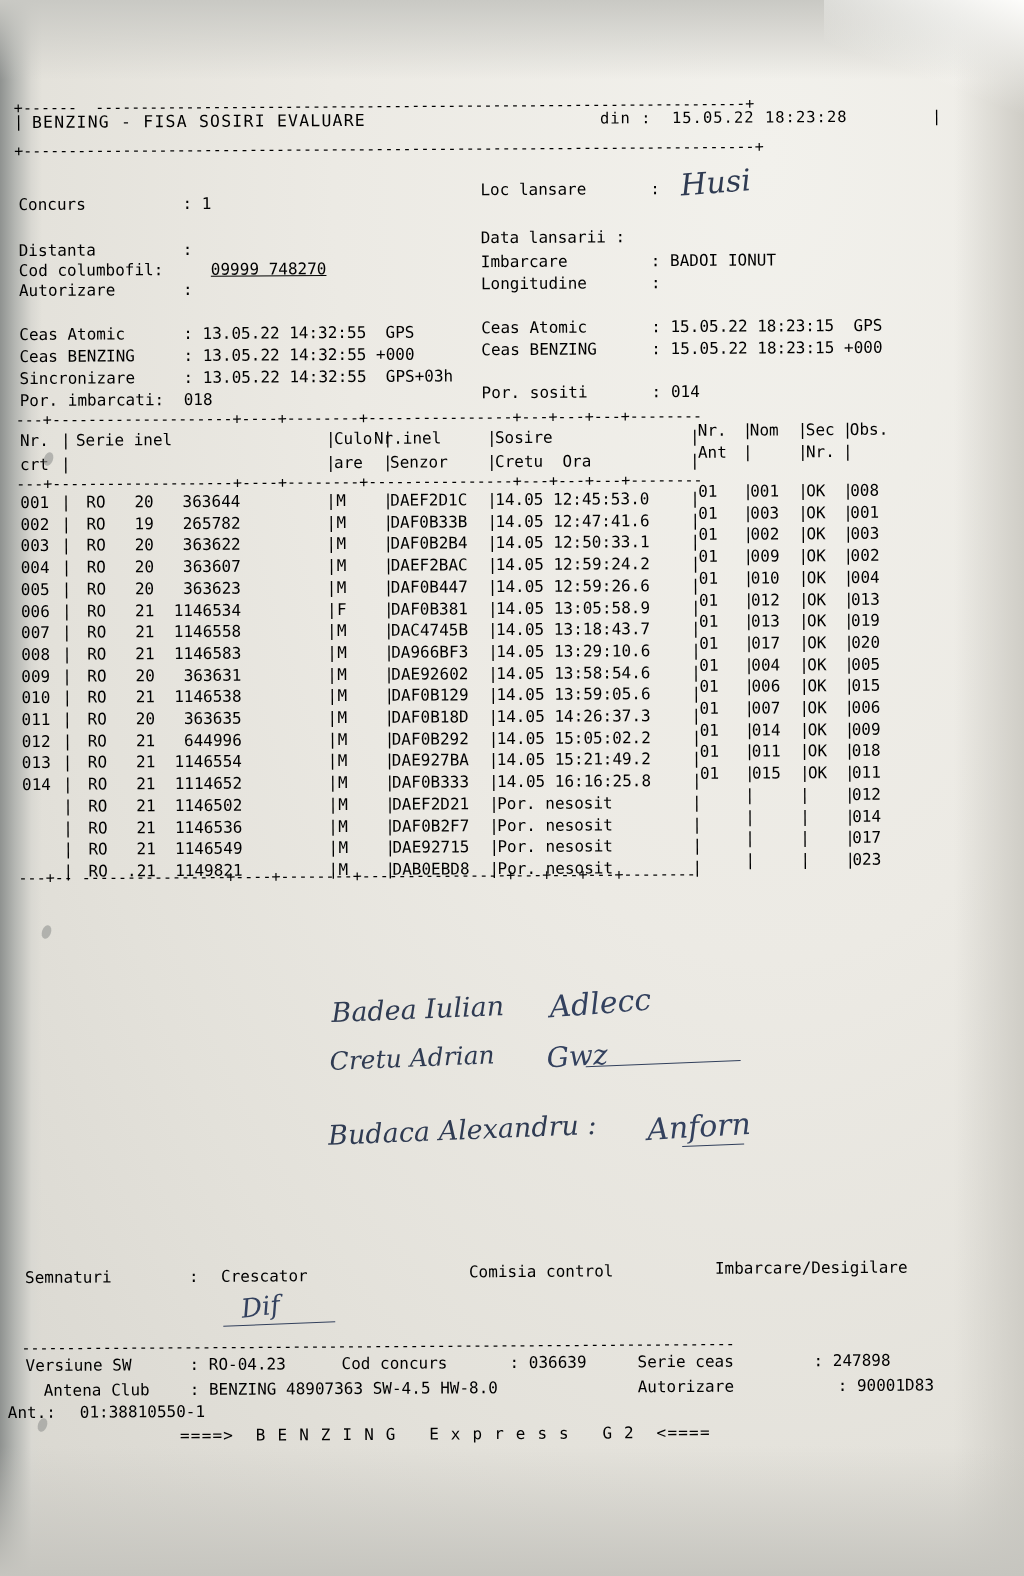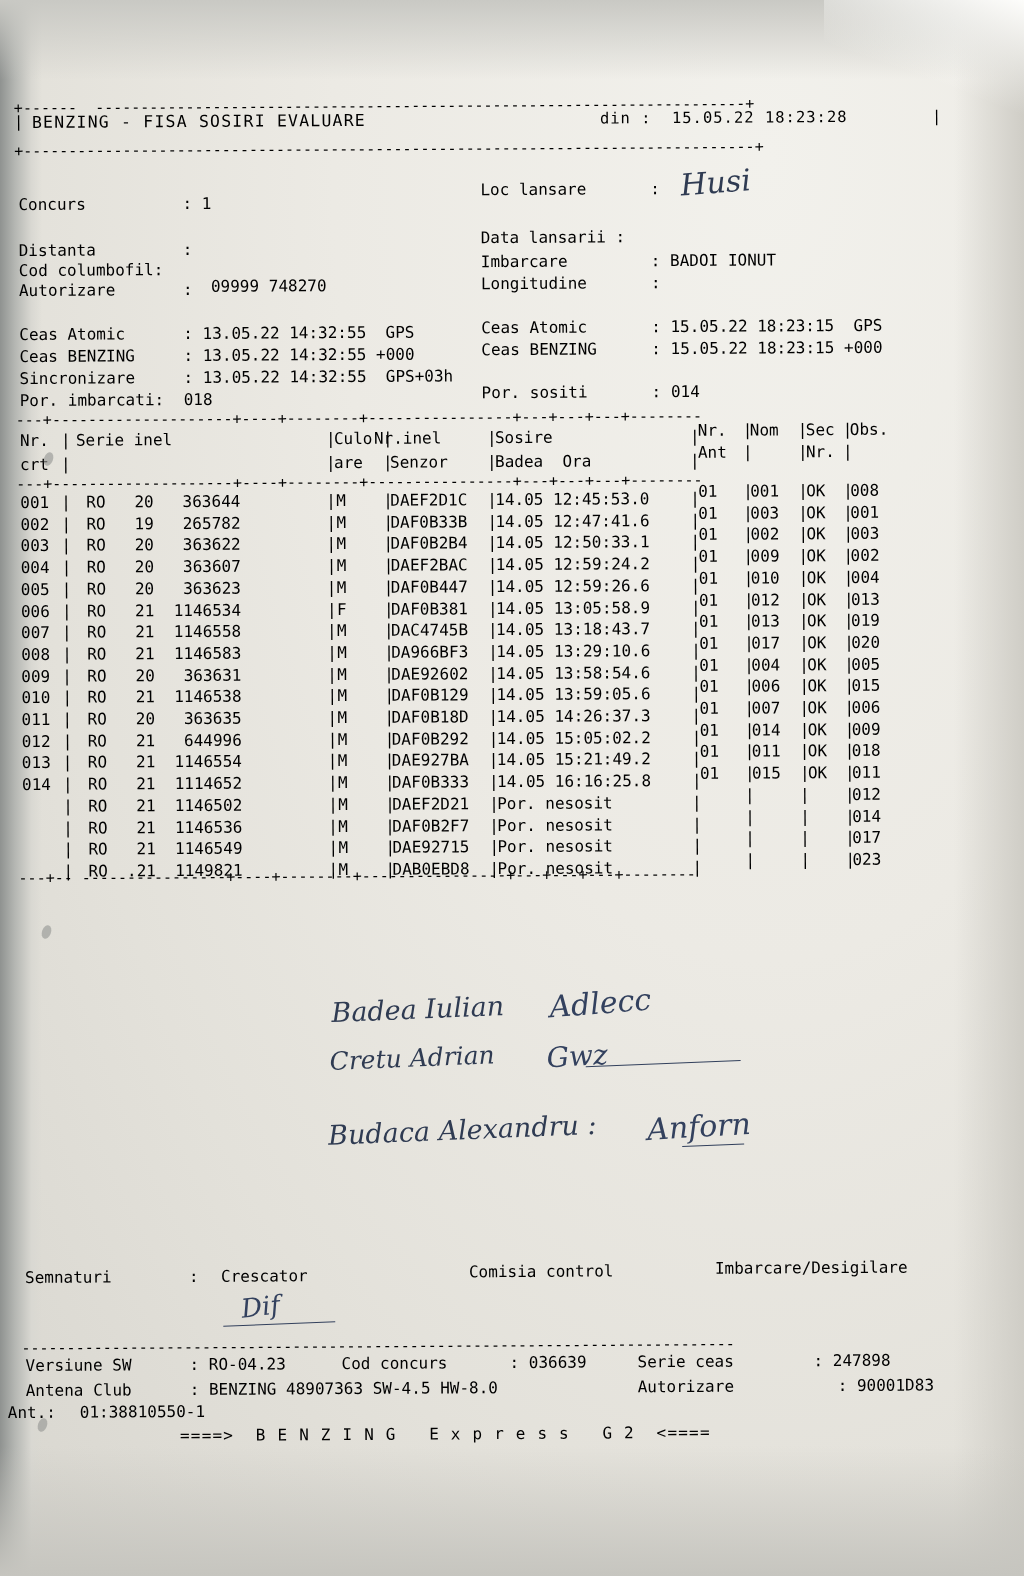--- a/index.html
+++ b/index.html
@@ -107,21 +107,21 @@
   <div class="blk" style="left:936px; top:110px; font-size:15.5px;">|</div>
   <div class="blk" style="left:18px; top:139px; font-size:15px;">+---------------------------------------------------------------------------------+</div>
 
   <div class="blk" style="left:22px; top:192px;">Concurs</div>
   <div class="blk" style="left:186px; top:192px;">: 1</div>
 
   <div class="blk" style="left:22px; top:238px;">Distanta</div>
   <div class="blk" style="left:186px; top:238px;">:</div>
 
   <div class="blk" style="left:22px; top:258px;">Cod columbofil:</div>
-  <div class="blk" style="left:214px; top:275px;">09999 748270</div>
+  <div class="blk" style="left:214px; top:258px;text-decoration:underline;">09999 748270</div>
 
   <div class="blk" style="left:22px; top:278px;">Autorizare</div>
   <div class="blk" style="left:186px; top:278px;">:</div>
 
   <div class="blk" style="left:484px; top:180px;">Loc lansare</div>
   <div class="blk" style="left:654px; top:180px;">:</div>
   <div class="hand" style="left:684px; top:166px; font-size:30px; transform:rotate(-4deg);">Husi</div>
 
   <div class="blk" style="left:484px; top:228px;">Data lansarii :</div>
   <div class="blk" style="left:484px; top:252px;">Imbarcare</div>
@@ -165,21 +165,21 @@
     <div class="blk" style="left:336px; top:452px;">are</div>
 
     <div class="blk" style="left:385px; top:428px;">|</div>
     <div class="blk" style="left:385px; top:452px;">|</div>
     <div class="blk" style="left:376px; top:428px;">Nr.inel</div>
     <div class="blk" style="left:392px; top:452px;">Senzor</div>
 
     <div class="blk" style="left:489px; top:428px;">|</div>
     <div class="blk" style="left:489px; top:452px;">|</div>
     <div class="blk" style="left:497px; top:428px;">Sosire</div>
-    <div class="blk" style="left:497px; top:452px;">Badea  Ora</div>
+    <div class="blk" style="left:497px; top:452px;">Cretu  Ora</div>
 
     <div class="blk" style="left:692px; top:428px;">|</div>
     <div class="blk" style="left:692px; top:452px;">|</div>
     <div class="blk" style="left:700px; top:422px;">Nr.</div>
     <div class="blk" style="left:700px; top:444px;">Ant</div>
 
     <div class="blk" style="left:745px; top:422px;">|</div>
     <div class="blk" style="left:745px; top:444px;">|</div>
     <div class="blk" style="left:752px; top:422px;">Nom</div>
 
@@ -240,21 +240,21 @@
 
   <div class="blk" style="left:18px; top:1336px; font-size:15px;">-------------------------------------------------------------------------------</div>
 
   <div class="blk" style="left:22px; top:1353px;">Versiune SW</div>
   <div class="blk" style="left:186px; top:1353px;">: RO-04.23</div>
   <div class="blk" style="left:338px; top:1353px;">Cod concurs</div>
   <div class="blk" style="left:506px; top:1353px;">: 036639</div>
   <div class="blk" style="left:634px; top:1353px;">Serie ceas</div>
   <div class="blk" style="left:810px; top:1353px;">: 247898</div>
 
-  <div class="blk" style="left:22px; top:1378px;">Antena Club</div>
+  <div class="blk" style="left:40px; top:1378px;">Antena Club</div>
   <div class="blk" style="left:186px; top:1378px;">: BENZING 48907363 SW-4.5 HW-8.0</div>
   <div class="blk" style="left:634px; top:1378px;">Autorizare</div>
   <div class="blk" style="left:810px; top:1378px;margin-left:24px;">: 90001D83</div>
 
   <div class="blk" style="left:4px; top:1400px;">Ant.:</div>
   <div class="blk" style="left:76px; top:1400px;">01:38810550-1</div>
 
   <div class="blk" style="left:176px; top:1424px; letter-spacing:1.2px;">====&gt;  B E N Z I N G   E x p r e s s   G 2  &lt;====</div>
 </div>
 

